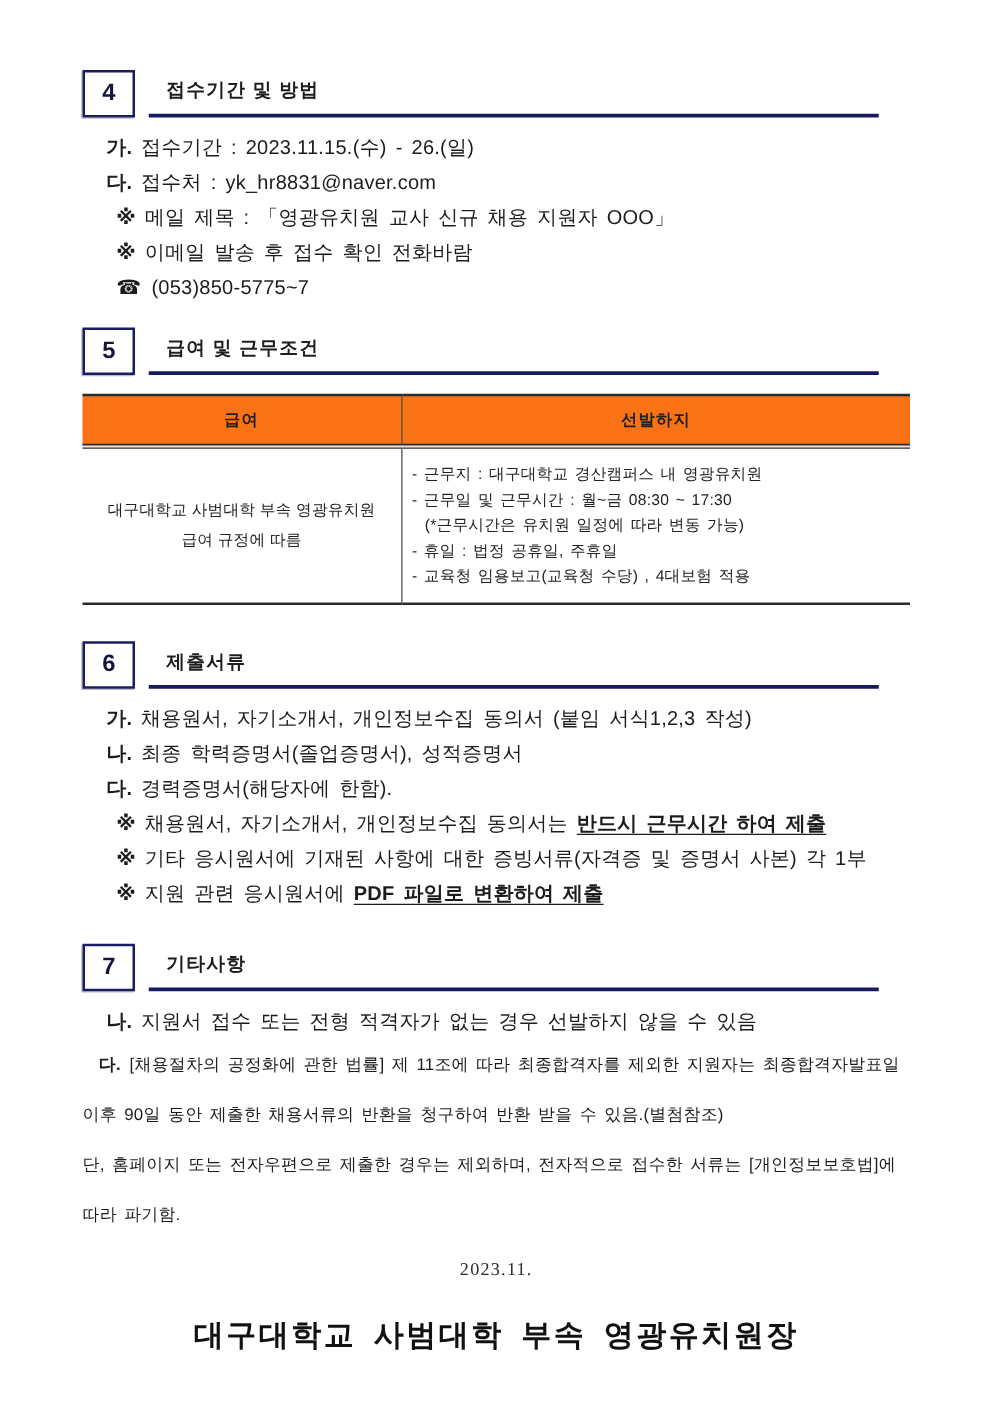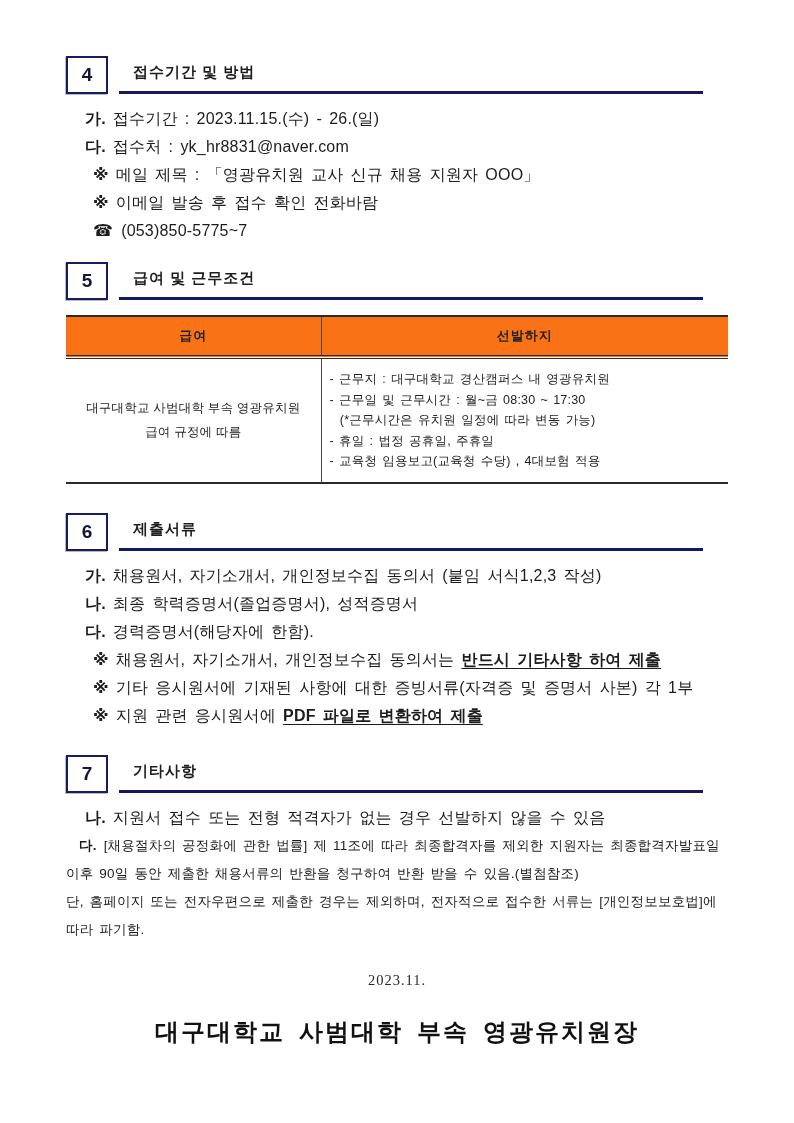--- a/index.html
+++ b/index.html
@@ -46,24 +46,24 @@
     padding:10px 0;font-weight:700;font-size:13px;letter-spacing:1px;
   }
   table.cond td{border-bottom:2.5px solid #2b2b2b;padding:10px 8px;vertical-align:middle;}
   .col-sal{width:255px;}
   th.divide,td.divide{border-left:1.5px solid #4a4a4a;}
   td.salary{text-align:center;line-height:24px;letter-spacing:0.2px;}
   td.conds{padding-left:16px;}
   .cond-line{line-height:20.5px;letter-spacing:0.2px;word-spacing:1.5px;white-space:pre-wrap;}
 
   
-  .para{margin:0;font-size:13.5px;line-height:28px;letter-spacing:0.2px;word-spacing:2px;}
+  .para{margin:0;font-size:13.5px;line-height:40px;letter-spacing:0.2px;word-spacing:2px;}
   .para.indent{text-indent:13px;}
 
-  .date-line{margin-top:28px;text-align:center;font-size:14.5px;
+  .date-line{margin-top:16px;text-align:center;font-size:14.5px;
              font-family:"Liberation Serif","DejaVu Serif",serif;color:#2a2a2a;letter-spacing:1px;}
   .signature{margin-top:27px;text-align:center;font-size:24px;font-weight:700;
              font-family:"Liberation Serif","DejaVu Serif",serif;color:#111;letter-spacing:2px;word-spacing:6px;}
 </style>
 </head>
 <body>
 
 <div class="page">
 
   <div class="sec sec-4">
@@ -129,21 +129,21 @@
         <span>6</span>
       </div>
       <div class="head-right">
         <span class="sec-title">제출서류</span>
       </div>
     </div>
     <div class="items">
       <p class="item"><span class="pfx">가.</span><span>채용원서, 자기소개서, 개인정보수집 동의서 (붙임 서식1,2,3 작성)</span></p>
       <p class="item"><span class="pfx">나.</span><span>최종 학력증명서(졸업증명서), 성적증명서</span></p>
       <p class="item"><span class="pfx">다.</span><span>경력증명서(해당자에 한함).</span></p>
-      <p class="item sub"><span class="pfx">※</span><span>채용원서, 자기소개서, 개인정보수집 동의서는 </span><span class="em">반드시 기타사항 하여 제출</span></p>
+      <p class="item sub"><span class="pfx">※</span><span>채용원서, 자기소개서, 개인정보수집 동의서는 </span><span class="em">반드시 근무시간 하여 제출</span></p>
       <p class="item sub"><span class="pfx">※</span><span>기타 응시원서에 기재된 사항에 대한 증빙서류(자격증 및 증명서 사본) 각 1부</span></p>
       <p class="item sub"><span class="pfx">※</span><span>지원 관련 응시원서에 </span><span class="em">PDF 파일로 변환하여 제출</span></p>
     </div>
   </div>
 
   <div class="sec sec-7">
     <div class="sec-head">
       <div class="num-box">
         <span>7</span>
       </div>

